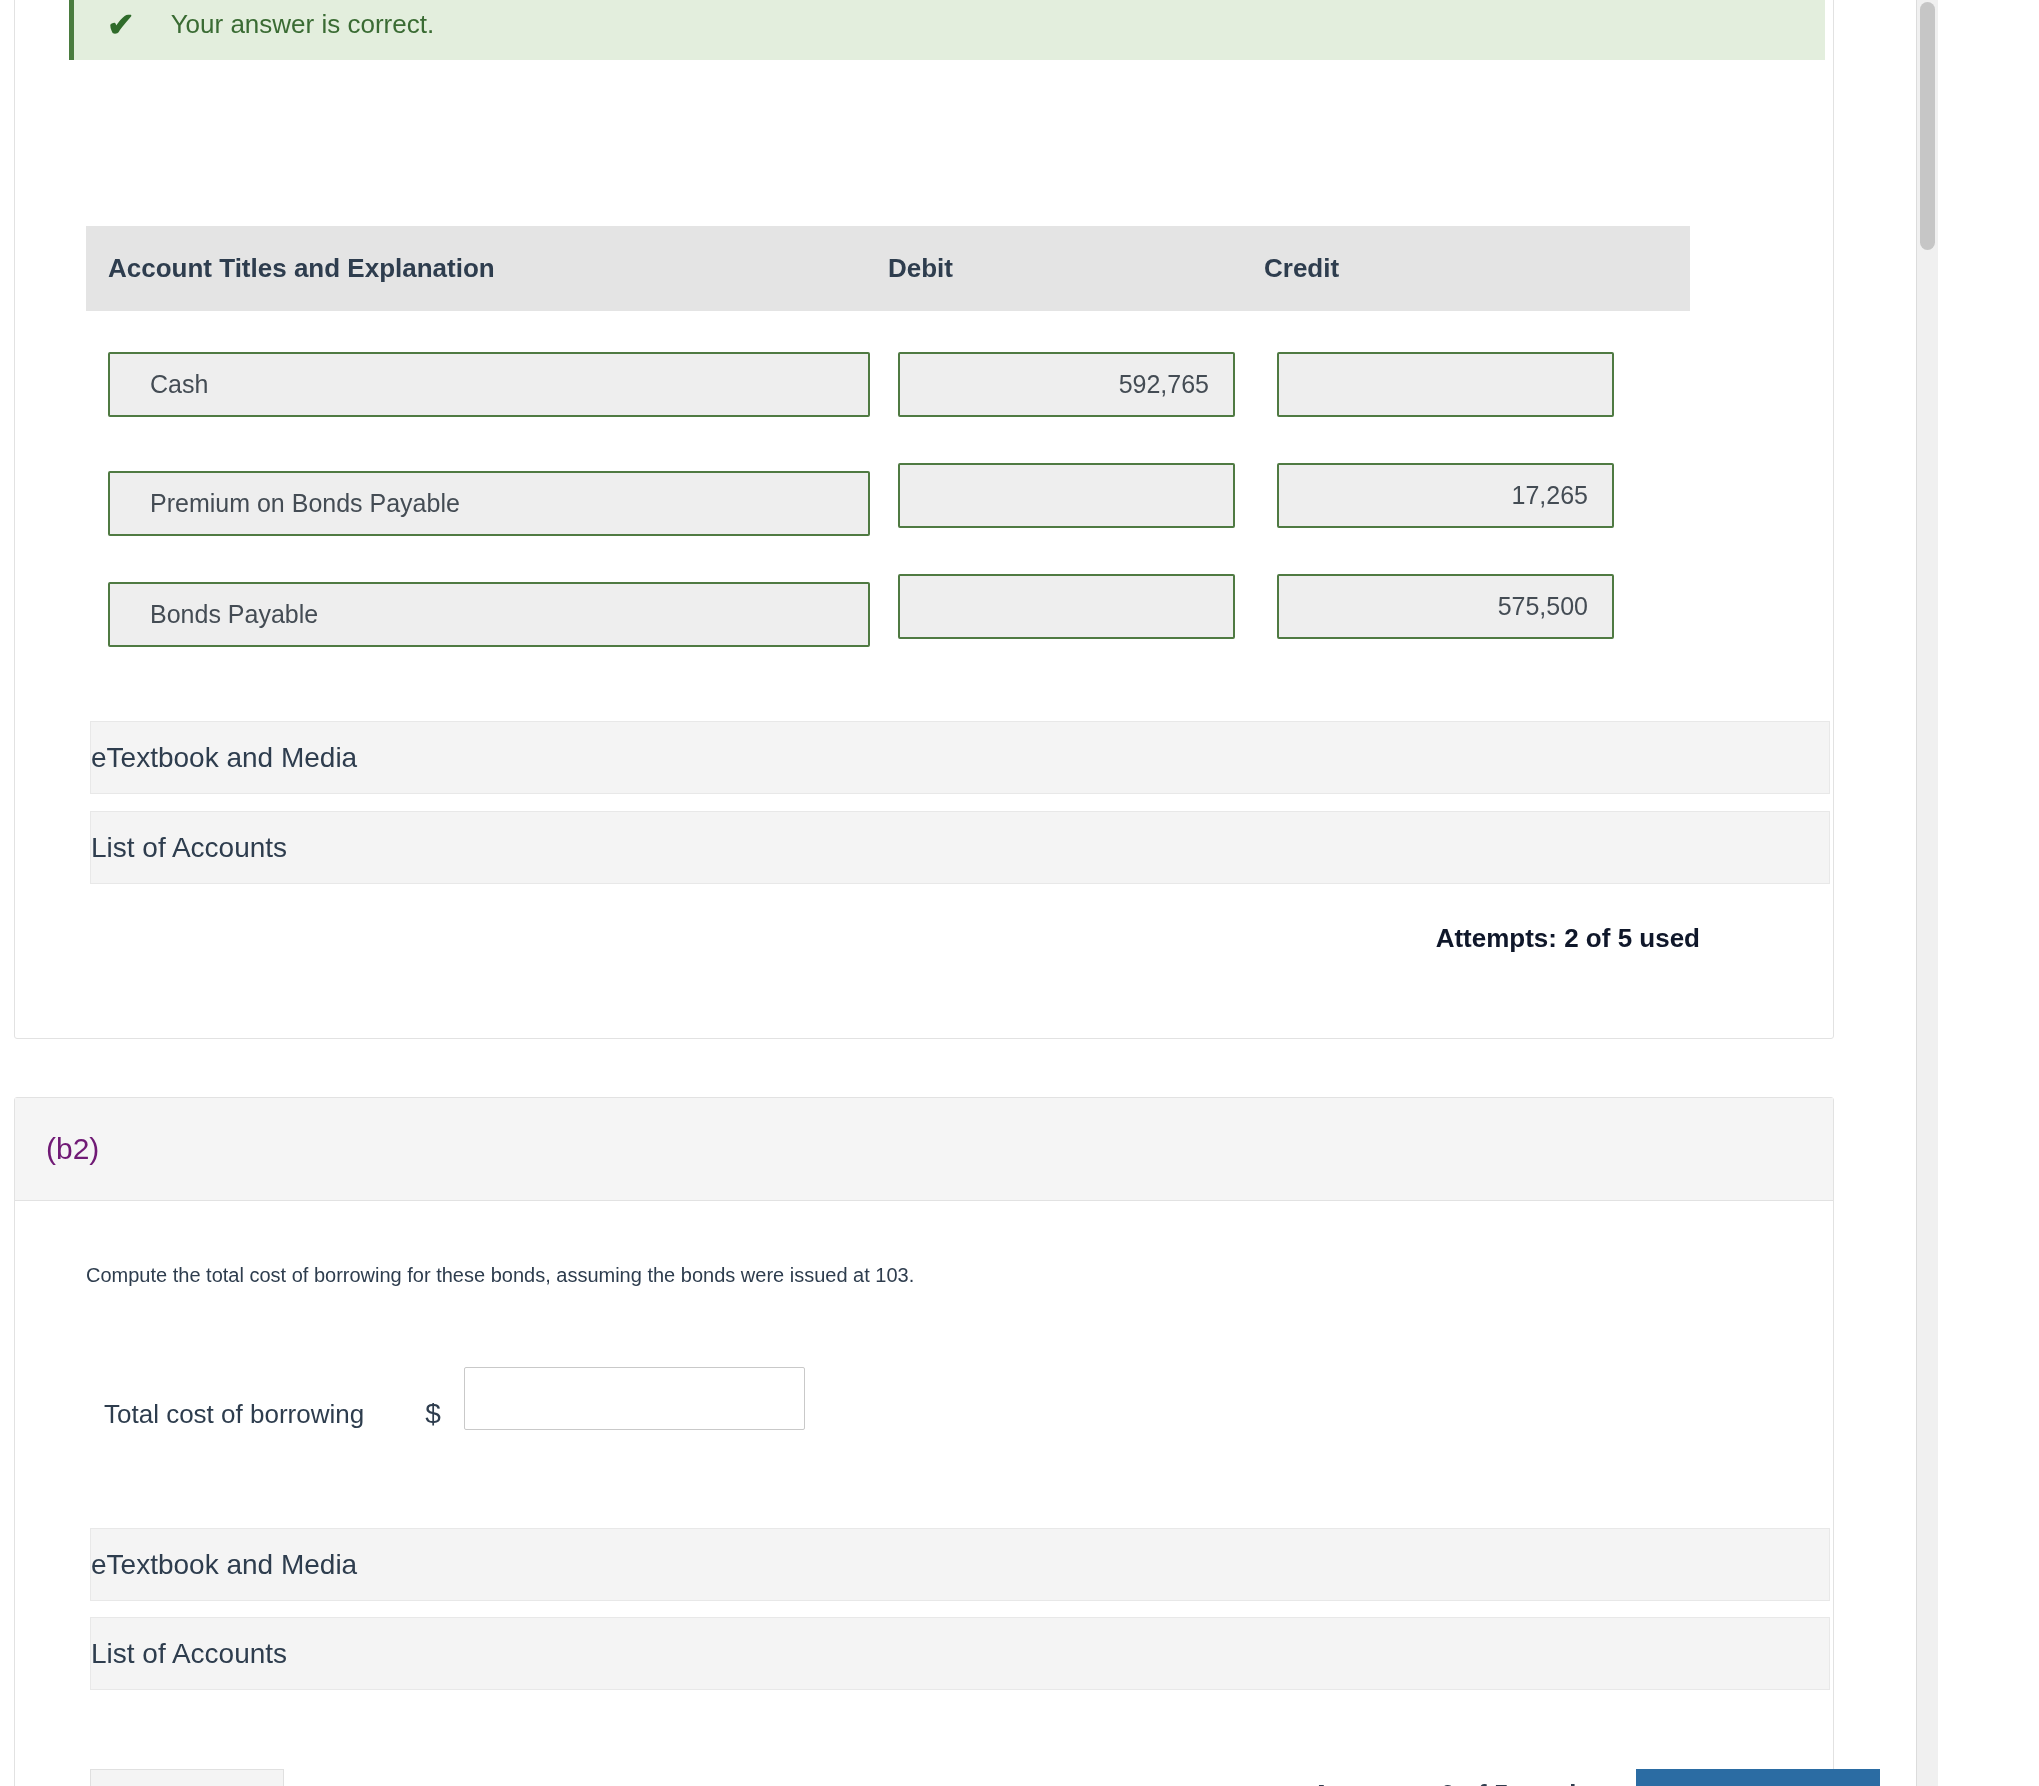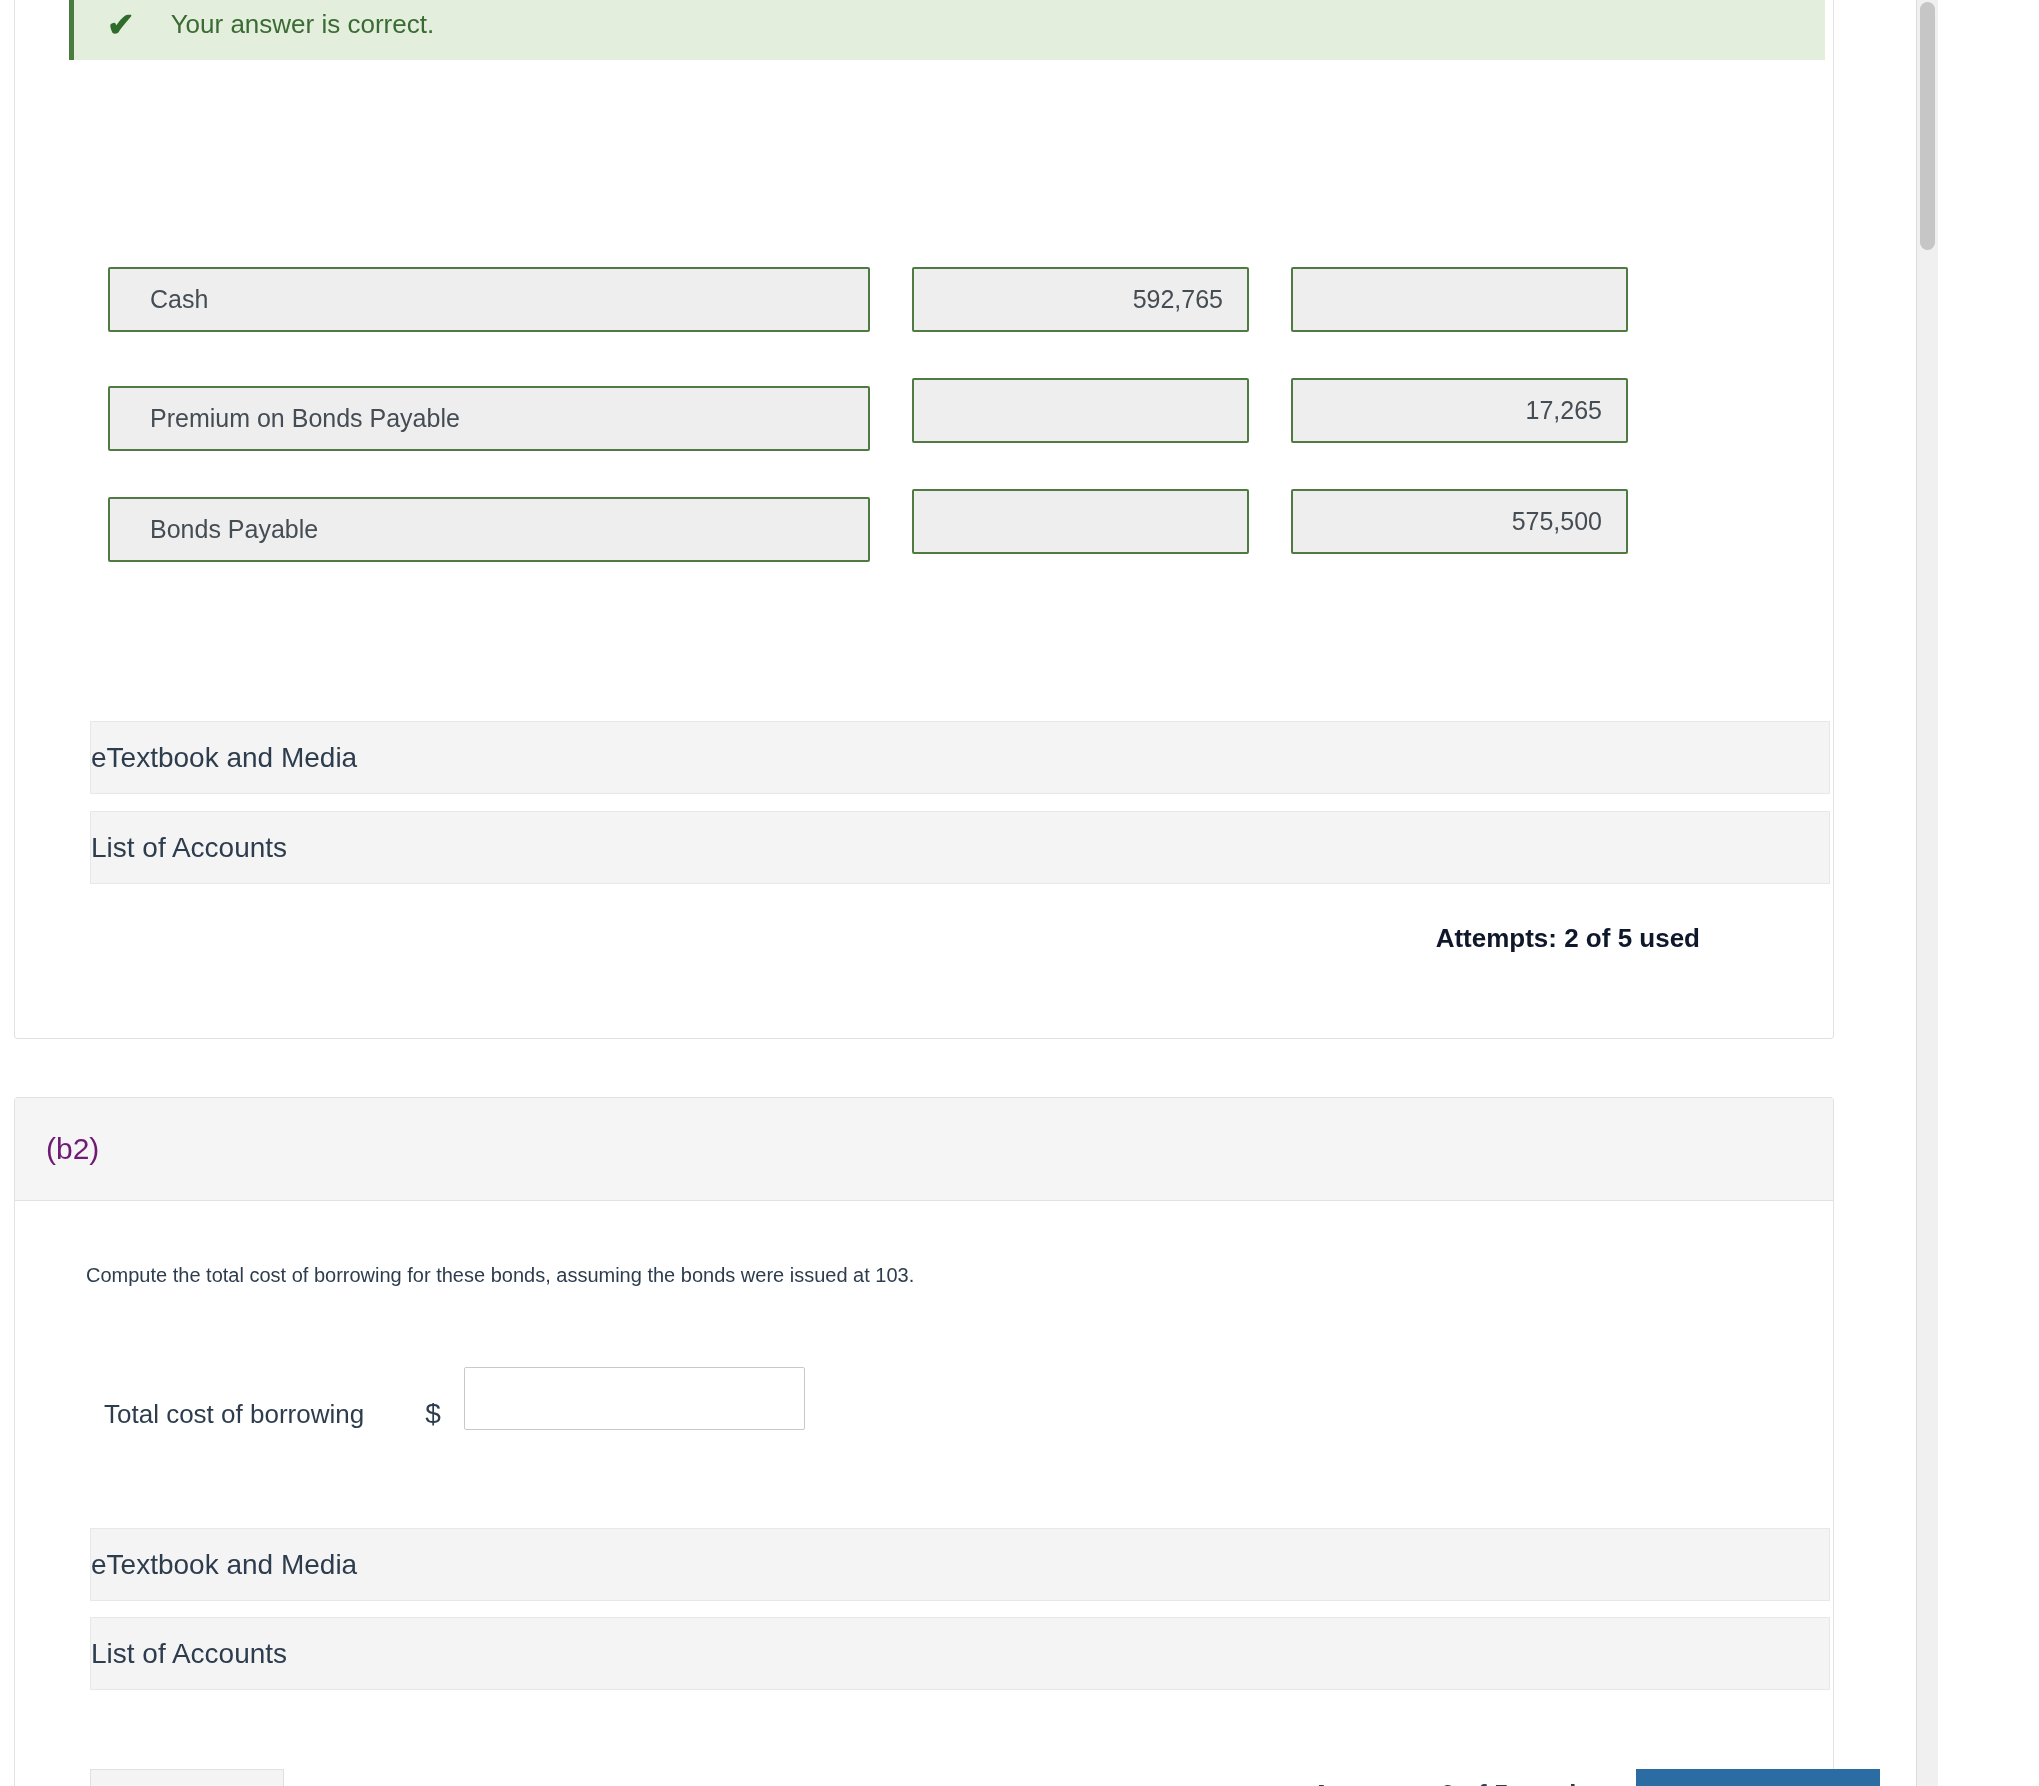--- a/index.html
+++ b/index.html
@@ -140,21 +140,21 @@
     color: #444c54;
   }
   .f-acct {
     width: 762px;
     margin-left: 22px;
     padding-left: 40px;
   }
   .f-acct.indent { padding-left: 40px; margin-top: 15px; }
   .f-amt {
     width: 337px;
-    margin-left: 42px;
+    margin-left: 28px;
     padding-right: 24px;
     justify-content: flex-end;
   }
   .f-amt.credit { margin-left: 42px; }
 
   
   .linkbtn {
     position: absolute;
     left: 75px;
     width: 1740px;
@@ -264,20 +264,25 @@
 
   <div class="card card-b1">
 
     <div class="banner">
       <span class="check">✔</span>
       <span class="banner-text">Your answer is correct.</span>
     </div>
 
 
     <div class="jtable">
+      <div class="jhead">
+        <div class="h-acct">Account Titles and Explanation</div>
+        <div class="h-debit">Debit</div>
+        <div class="h-credit">Credit</div>
+      </div>
 
       <div class="jrow first">
         <div class="field f-acct">Cash</div>
         <div class="field f-amt">592,765</div>
         <div class="field f-amt credit"></div>
       </div>
 
       <div class="jrow">
         <div class="field f-acct indent">Premium on Bonds Payable</div>
         <div class="field f-amt"></div>

